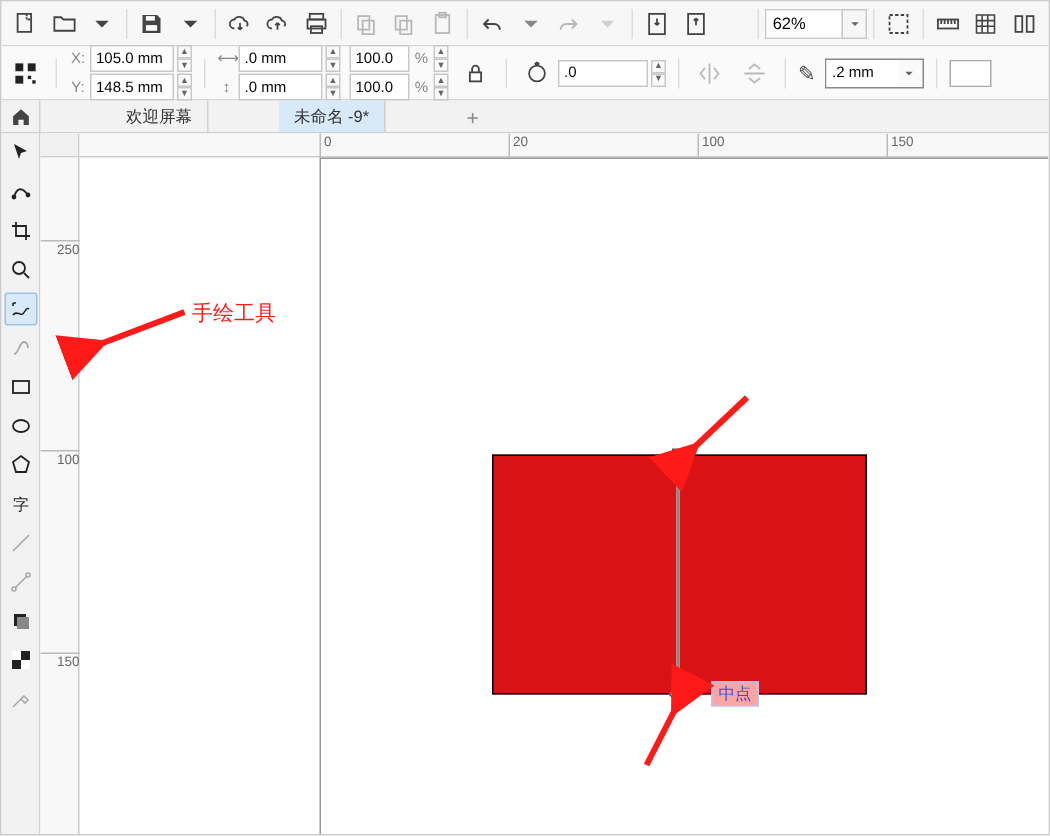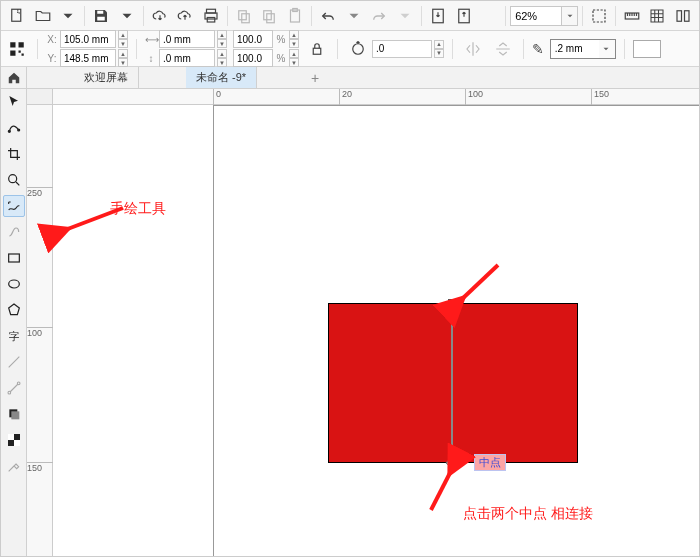--- a/index.html
+++ b/index.html
@@ -29,21 +29,21 @@
   .work { display:flex; height: calc(557px - 30px - 36px - 22px); }
   .tools { width: 26px; background:#f2f2f2; border-right:1px solid #d0d0d0; display:flex; flex-direction:column; align-items:center; padding-top:2px; gap:4px;}
   .tool { width:22px; height:22px; display:flex; align-items:center; justify-content:center; border-radius:2px; position:relative; }
   .tool svg{ width:16px; height:16px; }
   .tool.sel { background:#d8e9f8; border:1px solid #9cc3e8;}
   .tool.muted svg{ opacity:.35;}
   .canvas { flex:1; position:relative; overflow:hidden; background:#fff; }
   .ruler-h { position:absolute; left:26px; right:0; top:0; height:16px; border-bottom:1px solid #ccc; background:#f8f8f8; font-size:9px; color:#666; }
   .ruler-h .tick{ position:absolute; top:0; height:16px; border-left:1px solid #bbb; padding-left:2px; line-height:10px;}
   .ruler-v { position:absolute; left:0; top:16px; bottom:0; width:26px; border-right:1px solid #ccc; background:#f8f8f8;}
-  .ruler-v .tick{ position:absolute; left:0; width:26px; border-top:1px solid #bbb; font-size:9px; color:#666; text-align:left; line-height:10px;margin-top:27px;}
+  .ruler-v .tick{ position:absolute; left:0; width:26px; border-top:1px solid #bbb; font-size:9px; color:#666; text-align:right; line-height:10px;}
   .corner{ position:absolute; left:0; top:0; width:26px; height:16px; border-right:1px solid #ccc; border-bottom:1px solid #ccc; background:#f0f0f0;}
   .page { position:absolute; left:26px; top:16px; right:0; bottom:0; }
   .page-border{ position:absolute; left:160px; top:0; width:800px; height:1100px; border:1px solid #999; box-shadow:2px 2px 0 rgba(0,0,0,.12);}
   .redrect{ position:absolute; left:275px; top:198px; width:250px; height:160px; background:#d91313; border:1px solid #000;}
   .vline{ position:absolute; left:398px; top:198px; width:2px; height:160px; background:#fff; border-left:1px solid #888; border-right:1px solid #888;}
   .handle{ position:absolute; width:8px; height:8px; border:1px solid #555; background:#fff; transform:translate(-50%,-50%);}
   .midlabel{ position:absolute; left:421px; top:349px; font-size:11px; color:#3a4bd8; background:#fca5a5; padding:0 4px; border:1px solid #bcc3f0;}
   .anno{ position:absolute; color:#ff1a1a; font-size:14px; font-weight:500; }
   .arrow svg{ overflow:visible; }
   .spin { width:10px; display:flex; flex-direction:column; }
@@ -435,21 +435,21 @@
       <div class="anno arrow" style="left:10px; top:95px">
         <svg width="70" height="40">
             <defs>
               <marker id="ah1" markerWidth="8" markerHeight="8" refX="2" refY="4" orient="auto">
                 <path d="M8 0L0 4l8 4z" fill="#ff1a1a"></path>
               </marker>
             </defs>
             <line x1="60" y1="8" x2="2" y2="30" stroke="#ff1a1a" stroke-width="4" marker-end="url(#ah1)"></line>
           </svg>
       </div>
-      <div class="anno" style="left:57px; top:95px">手绘工具</div>
+      <div class="anno" style="left:75px; top:95px">手绘工具</div>
 
       <div class="anno arrow" style="left:400px; top:155px">
         <svg width="50" height="50">
             <defs>
               <marker id="ah2" markerWidth="8" markerHeight="8" refX="2" refY="4" orient="auto">
                 <path d="M8 0L0 4l8 4z" fill="#ff1a1a"></path>
               </marker>
             </defs>
             <line x1="45" y1="5" x2="8" y2="40" stroke="#ff1a1a" stroke-width="4" marker-end="url(#ah2)"></line>
           </svg>
@@ -457,16 +457,15 @@
       <div class="anno arrow" style="left:370px; top:360px">
         <svg width="60" height="50">
             <defs>
               <marker id="ah3" markerWidth="8" markerHeight="8" refX="2" refY="4" orient="auto">
                 <path d="M8 0L0 4l8 4z" fill="#ff1a1a"></path>
               </marker>
             </defs>
             <line x1="8" y1="45" x2="28" y2="6" stroke="#ff1a1a" stroke-width="4" marker-end="url(#ah3)"></line>
           </svg>
       </div>
-      <div class="anno" style="left:410px; top:400px">点击两个中点 相连接</div>
     </div>
   </div>
 </div>
 
 </body></html>

